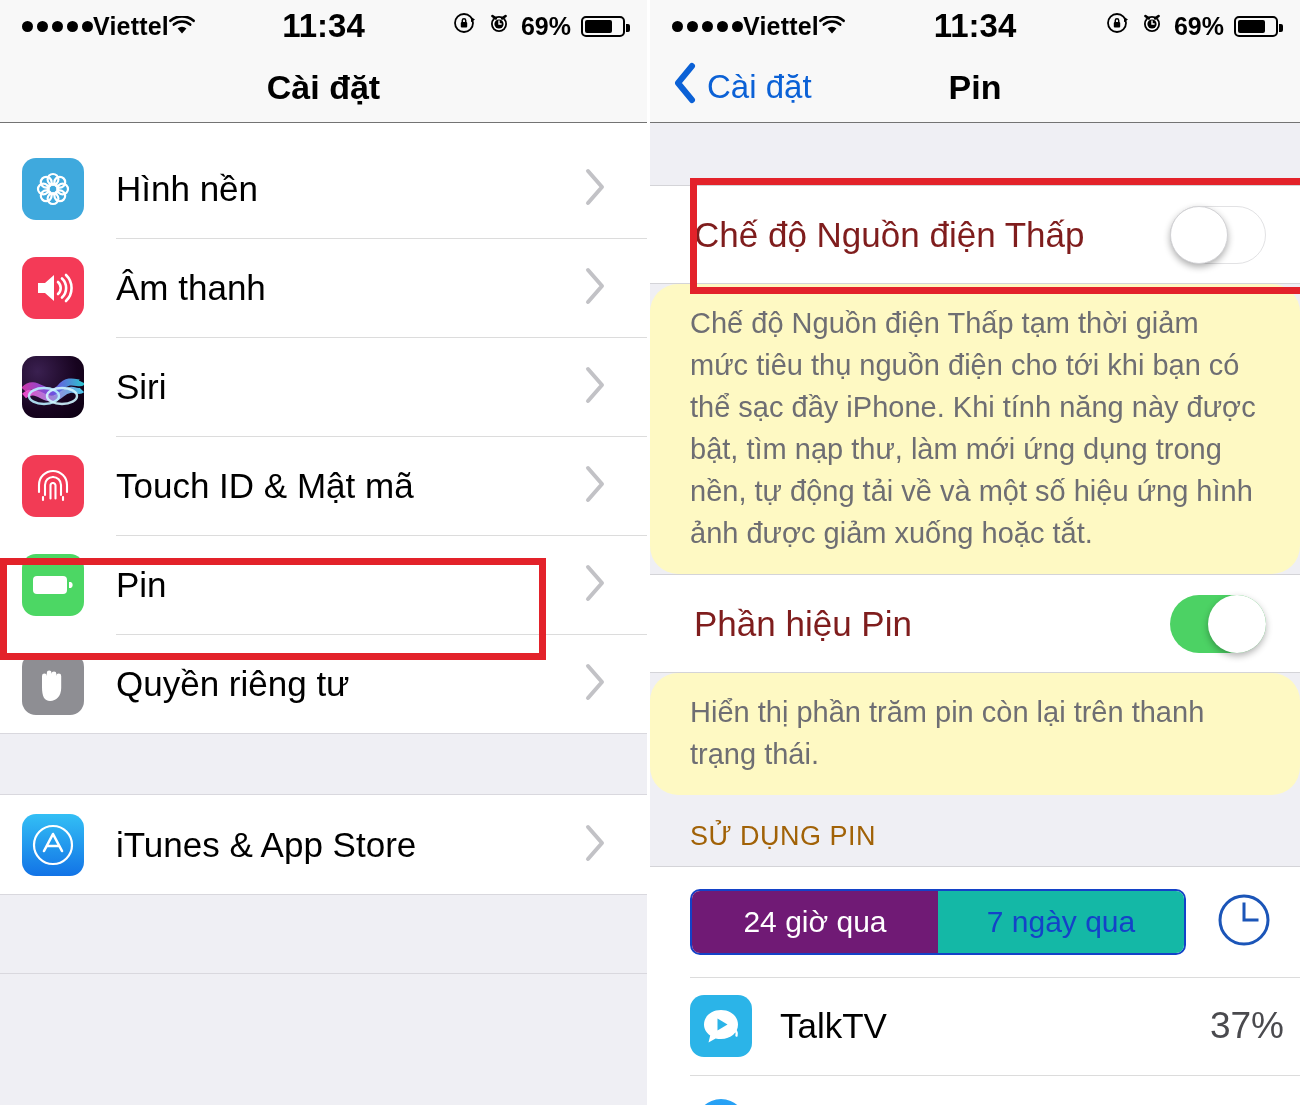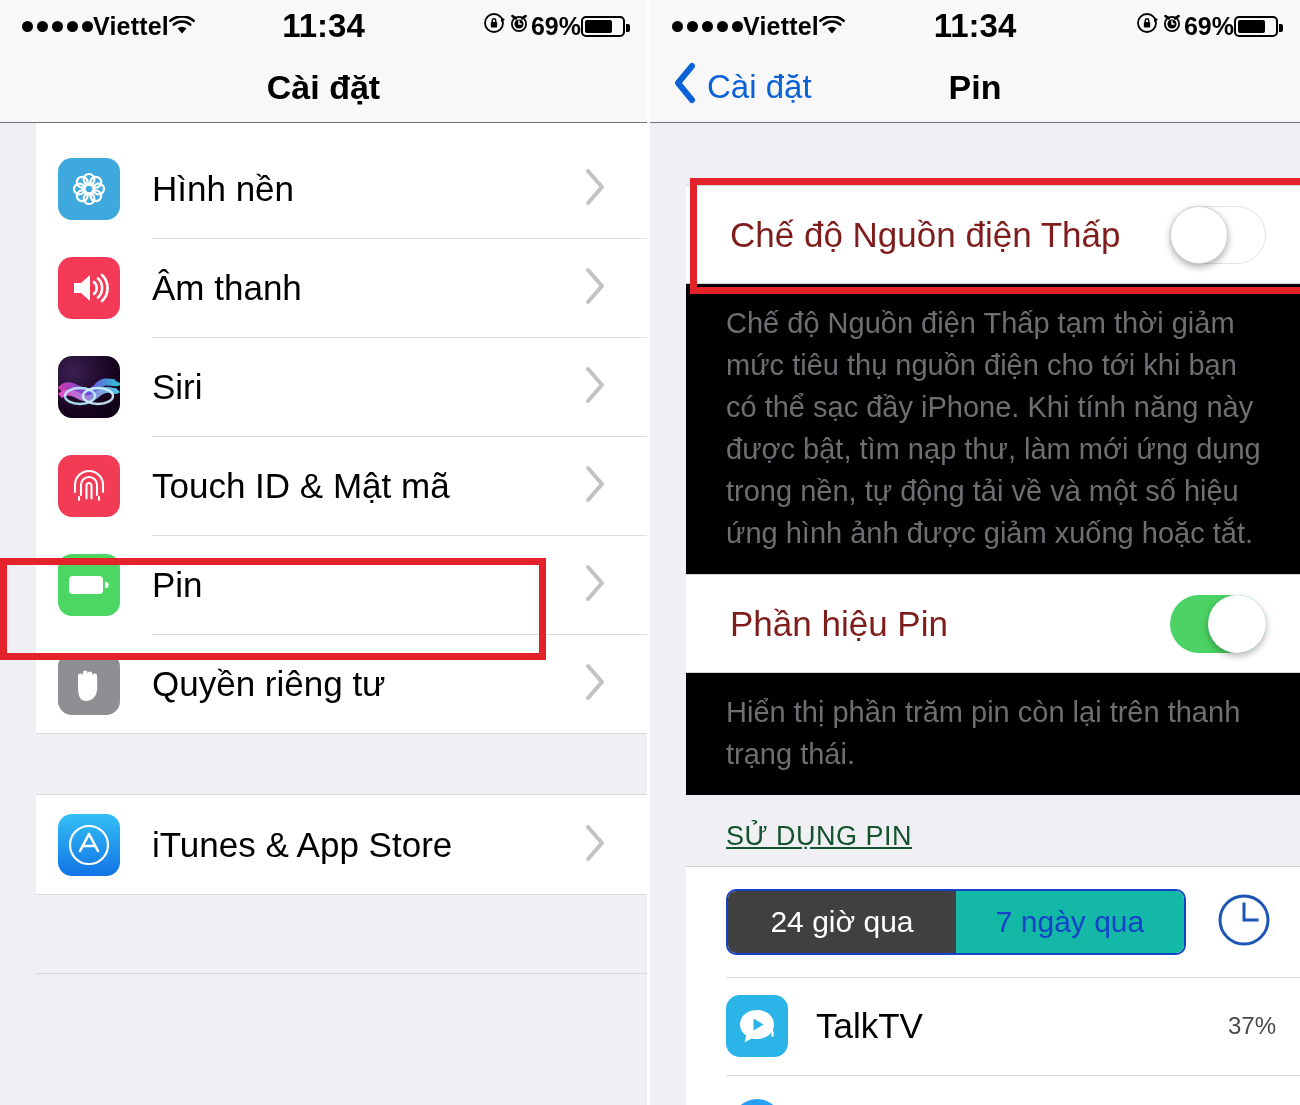--- a/index.html
+++ b/index.html
@@ -25,21 +25,21 @@
   .sb-left { display:flex; align-items:center; }
   .dots { display:flex; gap:4px; align-items:center; }
   .dot { width:11px; height:11px; border-radius:50%; background:#000; display:block; }
   .carrier { font-size:25px; font-weight:bold; letter-spacing:0.2px; }
   .wifi { width:26px; height:20px; position:relative; display:inline-block; }
   .wifi svg { display:block; }
   .sb-center {
     position:absolute; left:0; right:0; text-align:center;
     font-size:33px; font-weight:bold; pointer-events:none;
   }
-  .sb-right { margin-left:auto; display:flex; align-items:center; }
+  .sb-right { margin-left:auto; display:flex; align-items:center; gap:10px; }
   .pct { font-size:25px; font-weight:bold; }
   .battery { width:44px; height:21px; border:2.5px solid #000; border-radius:5px; position:relative; }
   .battery::after{ content:""; position:absolute; right:-7px; top:6px; width:4px; height:8px; background:#000; border-radius:0 2px 2px 0;}
   .battery .fill { position:absolute; left:2px; top:2px; bottom:2px; width:68%; background:#000; border-radius:2px;}
 
   
   .navbar {
     height:71px; background:#F8F8F8;
     border-bottom:1px solid #737373;
     display:flex; align-items:center; position:relative;
@@ -47,21 +47,21 @@
   .nav-title {
     position:absolute; left:0; right:0; text-align:center;
     font-size:34px; font-weight:bold; color:#000;
   }
   .nav-back {
     display:flex; align-items:center; gap:9px;
     padding-left:22px; color:#0B61D6; font-size:33px; z-index:2;
   }
 
   
-  .content { position:absolute; top:123px; left:0; right:0; bottom:0; overflow:hidden;padding-left:36px; }
+  .content { position:absolute; top:123px; left:0; right:0; bottom:0; overflow:hidden; }
   .group { background:#ffffff; }
   .gap { background:#EFEFF4; border-top:1px solid #D9D8DE; border-bottom:1px solid #D9D8DE; }
   .row {
     display:flex; align-items:center; height:99px;
     background:#fff; padding-left:22px; position:relative;
   }
   .row + .row::before {
     content:""; position:absolute; left:116px; right:0; top:0; height:1px; background:#DCDCDC;
   }
   .appicon { width:62px; height:62px; border-radius:14px; flex:0 0 62px; position:relative; overflow:hidden; }
@@ -101,50 +101,50 @@
   .toggle.off .knob {
     position:absolute; left:-1px; top:-1px; width:58px; height:58px; border-radius:50%;
     background:#fff; border:1px solid #D3D3D6; box-shadow:0 3px 7px rgba(0,0,0,.32);
   }
   .toggle.on { background:#4CD264; }
   .toggle.on .knob {
     position:absolute; right:0px; top:0px; width:58px; height:58px; border-radius:50%;
     background:#fff; box-shadow:0 3px 7px rgba(0,0,0,.3);
   }
   .footnote {
-    background:#000000; color:#6E6E73;
-    font-size:29px; line-height:1.45; padding:18px 36px 20px 40px;
+    background:#fef9c3; color:#6E6E73;
+    font-size:29px; line-height:1.45; padding:18px 36px 20px 40px;border-radius:28px;
   }
   .section-header {
-    background:#EFEFF4; color:#14532d; font-size:27px;
-    letter-spacing:.5px; padding:26px 0 14px 40px;text-decoration:underline;
+    background:#EFEFF4; color:#a16207; font-size:27px;
+    letter-spacing:.5px; padding:26px 0 14px 40px;
   }
   .seg-wrap {
     background:#fff; display:flex; align-items:center;
     padding:22px 28px 22px 40px; gap:30px;
     border-top:1px solid #D4D4D8;
   }
   .segmented {
     flex:1; display:flex; border:2.5px solid #1442C8; border-radius:10px; overflow:hidden; height:66px;
   }
   .seg {
     flex:1; display:flex; align-items:center; justify-content:center;
     font-size:30px; color:#1442C8; background:#14b8a6;
   }
-  .seg.active { background:#404040; color:#fff; }
+  .seg.active { background:#701a75; color:#fff; }
   .clock-btn { flex:0 0 auto; }
   .usage-row {
     display:flex; align-items:center; height:98px;
     background:#fff; padding-left:40px; position:relative;
   }
   .usage-row::before{
     content:""; position:absolute; left:40px; right:0; top:0; height:1px; background:#DCDCDC;
   }
   .usage-name { margin-left:28px; font-size:35px; color:#000; flex:1; }
-  .usage-pct { margin-right:24px; font-size:24px; color:#4A4A4E; }
+  .usage-pct { margin-right:16px; font-size:37px; color:#4A4A4E; }
 
   
   .redbox { position:absolute; border:7px solid #E3222A; pointer-events:none; z-index:30; }
   #redbox-pin { left:0px; top:558px; width:546px; height:102px; }
   #redbox-lowpower { left:690px; top:178px; width:620px; height:116px; }
 </style>
 </head>
 <body>
 
 <div class="screens">

